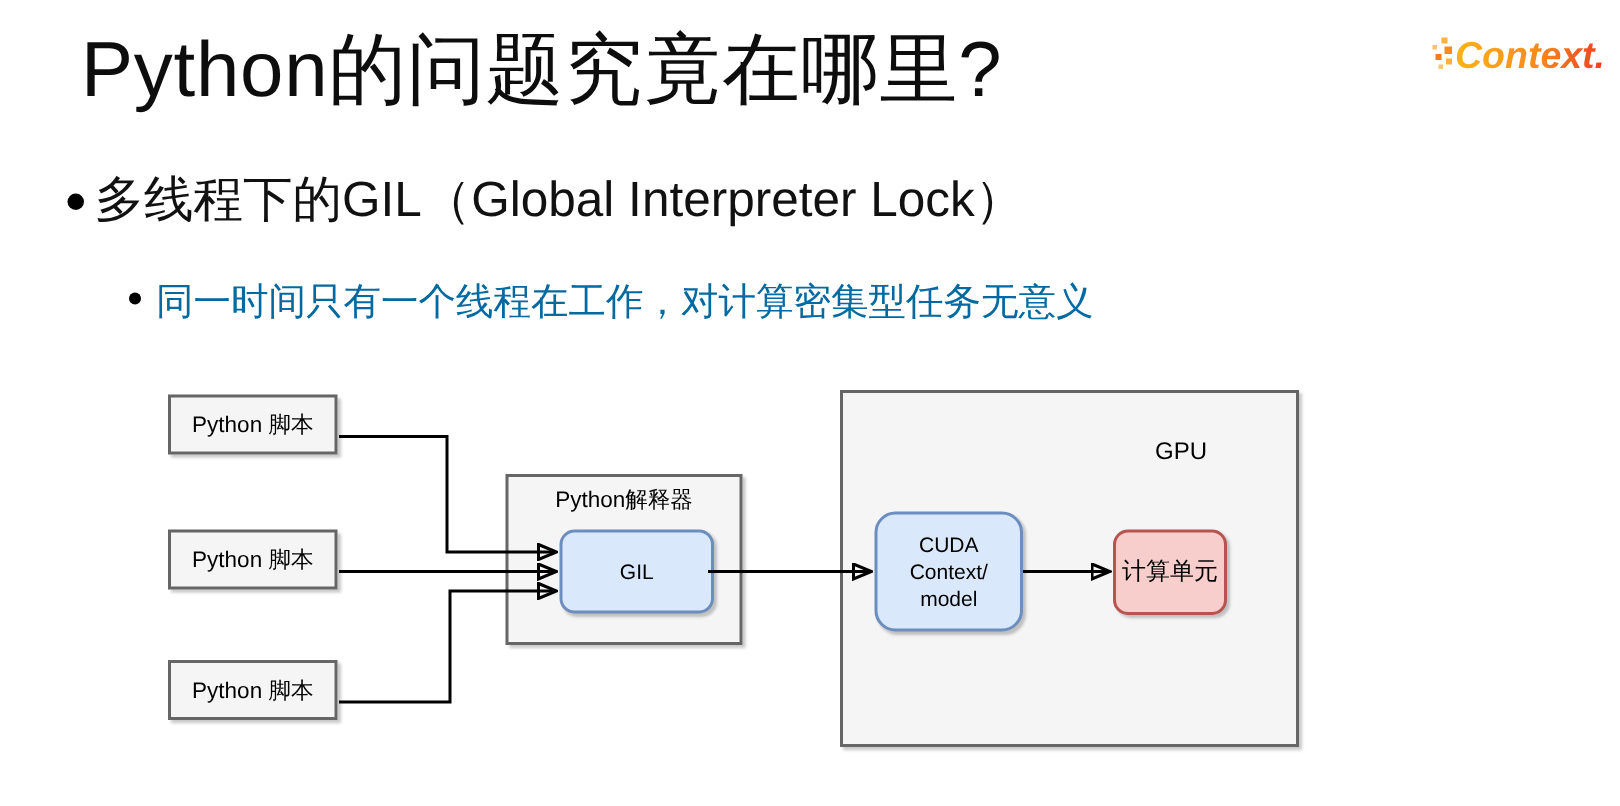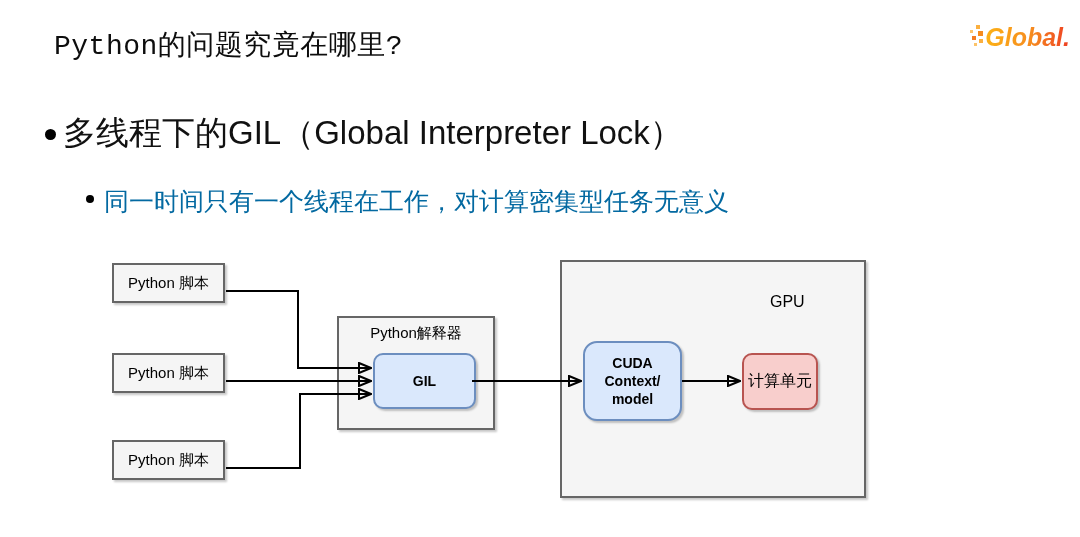--- a/index.html
+++ b/index.html
@@ -15,27 +15,26 @@
     height: 537px;
     background: #ffffff;
     overflow: hidden;
   }
   .abs { position: absolute; }
 
   
   .page-title {
     left: 54px;
     top: 20px;
-    font-size: 28px;
+    font-size: 52px;
     line-height: 54px;
     font-weight: 500;
     color: #0d0d0d;
     white-space: nowrap;
     letter-spacing: 0.5px;
-    font-family: Liberation Mono, monospace;
   }
 
   .logo {
     right: 10px;
     top: 24px;
     display: flex;
     align-items: flex-start;
   }
   .logo-pixels {
     position: relative;
@@ -102,21 +101,20 @@
     text-align: center;
     box-shadow: 2px 2px 2px rgba(0,0,0,0.22);
   }
   .gray-box {
     background: #f5f5f5;
     border: 2px solid #666666;
   }
   .blue-box {
     background: #dae8fc;
     border: 2px solid #6c8ebf;
-    font-weight: bold;
   }
   .red-box {
     background: #f8cecc;
     border: 2px solid #b85450;
   }
   .script-box { left: 112px; width: 113px; height: 40px; font-size: 15px; }
   .script-1 { top: 263px; }
   .script-2 { top: 353px; }
   .script-3 { top: 440px; }
 
@@ -180,21 +178,21 @@
 
   <div class="abs logo">
     <span class="logo-pixels">
       <i class="p1"></i>
         <i class="p2"></i>
         <i class="p3"></i>
         <i class="p4"></i>
         <i class="p5"></i>
         <i class="p6"></i>
     </span>
-    <span class="logo-text">Global.</span>
+    <span class="logo-text">Context.</span>
   </div>
 
   <span class="abs bullet-dot dot-l1"></span>
   <div class="abs bullet-l1-text">多线程下的GIL（Global Interpreter Lock）</div>
 
   <span class="abs bullet-dot dot-l2"></span>
   <div class="abs bullet-l2-text">同一时间只有一个线程在工作，对计算密集型任务无意义</div>
 
   <div>
 

